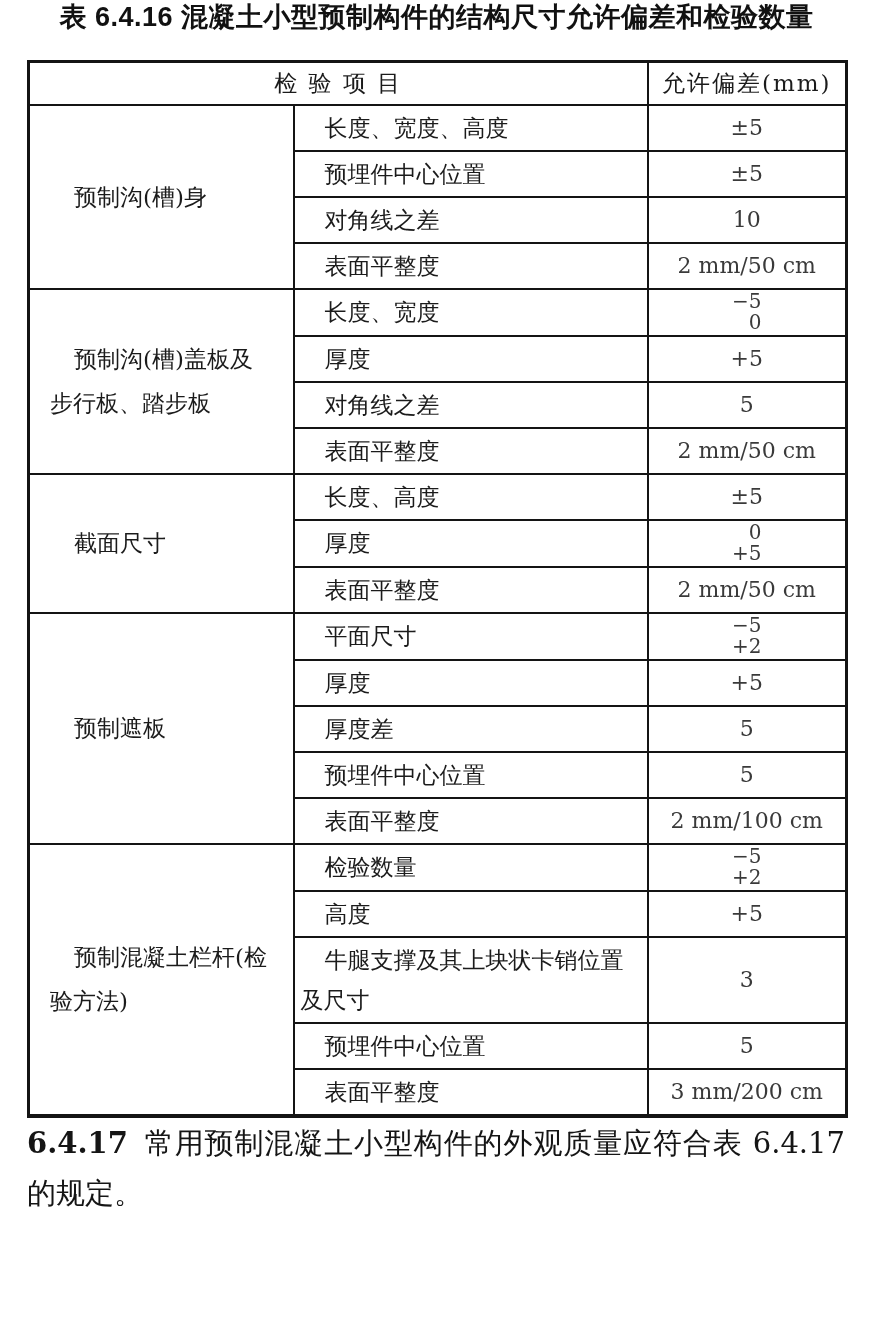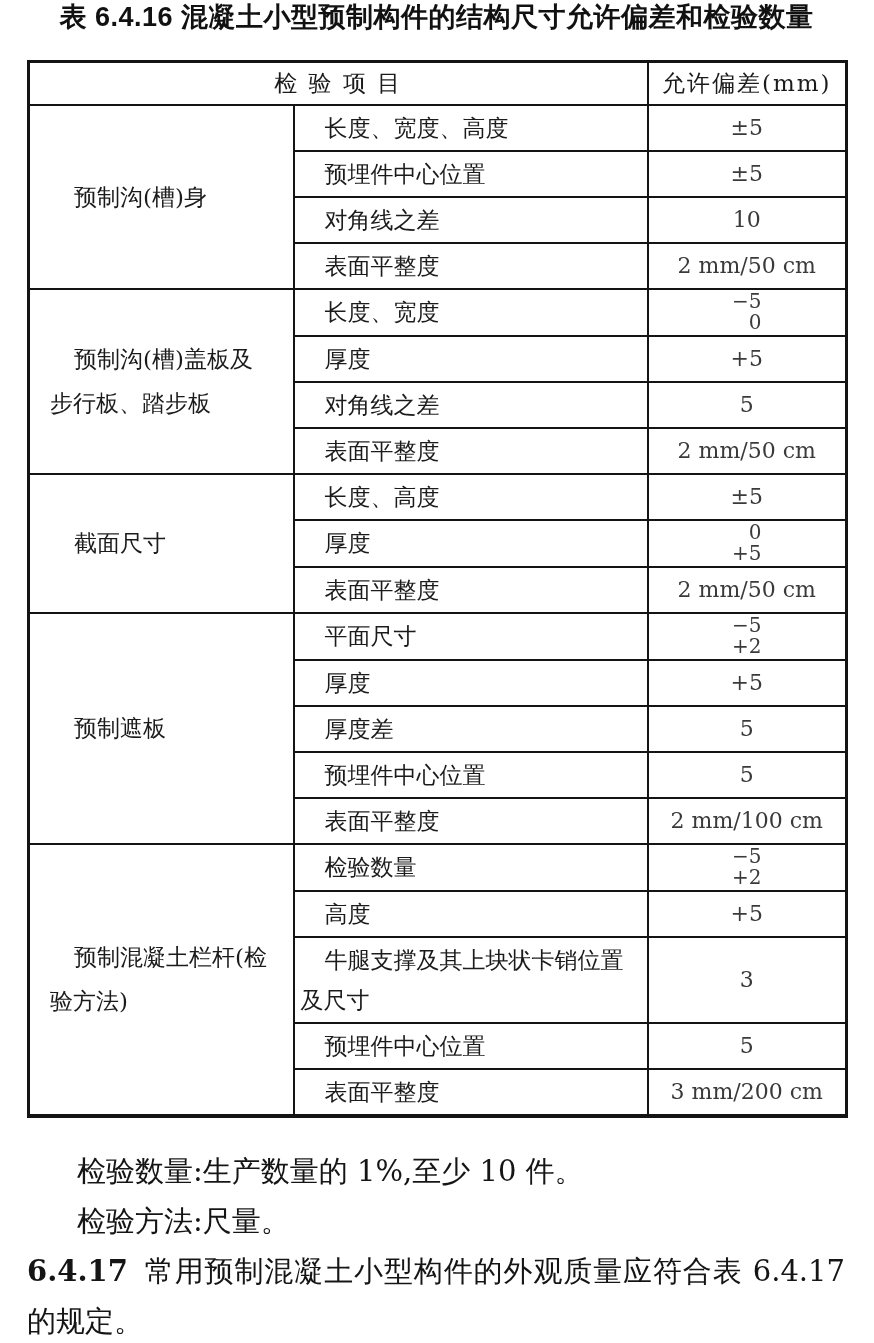--- a/index.html
+++ b/index.html
@@ -206,22 +206,18 @@
           <td class="item-cell">预埋件中心位置</td>
           <td class="value-cell">5</td>
         </tr>
         <tr>
           <td class="item-cell">表面平整度</td>
           <td class="value-cell">3 mm/200 cm</td>
         </tr>
       </tbody>
   </table>
 
-  <div class="notes">
-    <p class="note-line">检验数量:生产数量的 1%,至少 10 件。</p>
-    <p class="note-line">检验方法:尺量。</p>
-  </div>
 
   <p class="clause">
     <span class="clause-number">6.4.17</span><span>常用预制混凝土小型构件的外观质量应符合表 6.4.17 的规定。</span>
   </p>
 
 </div>
 
 </body></html>

